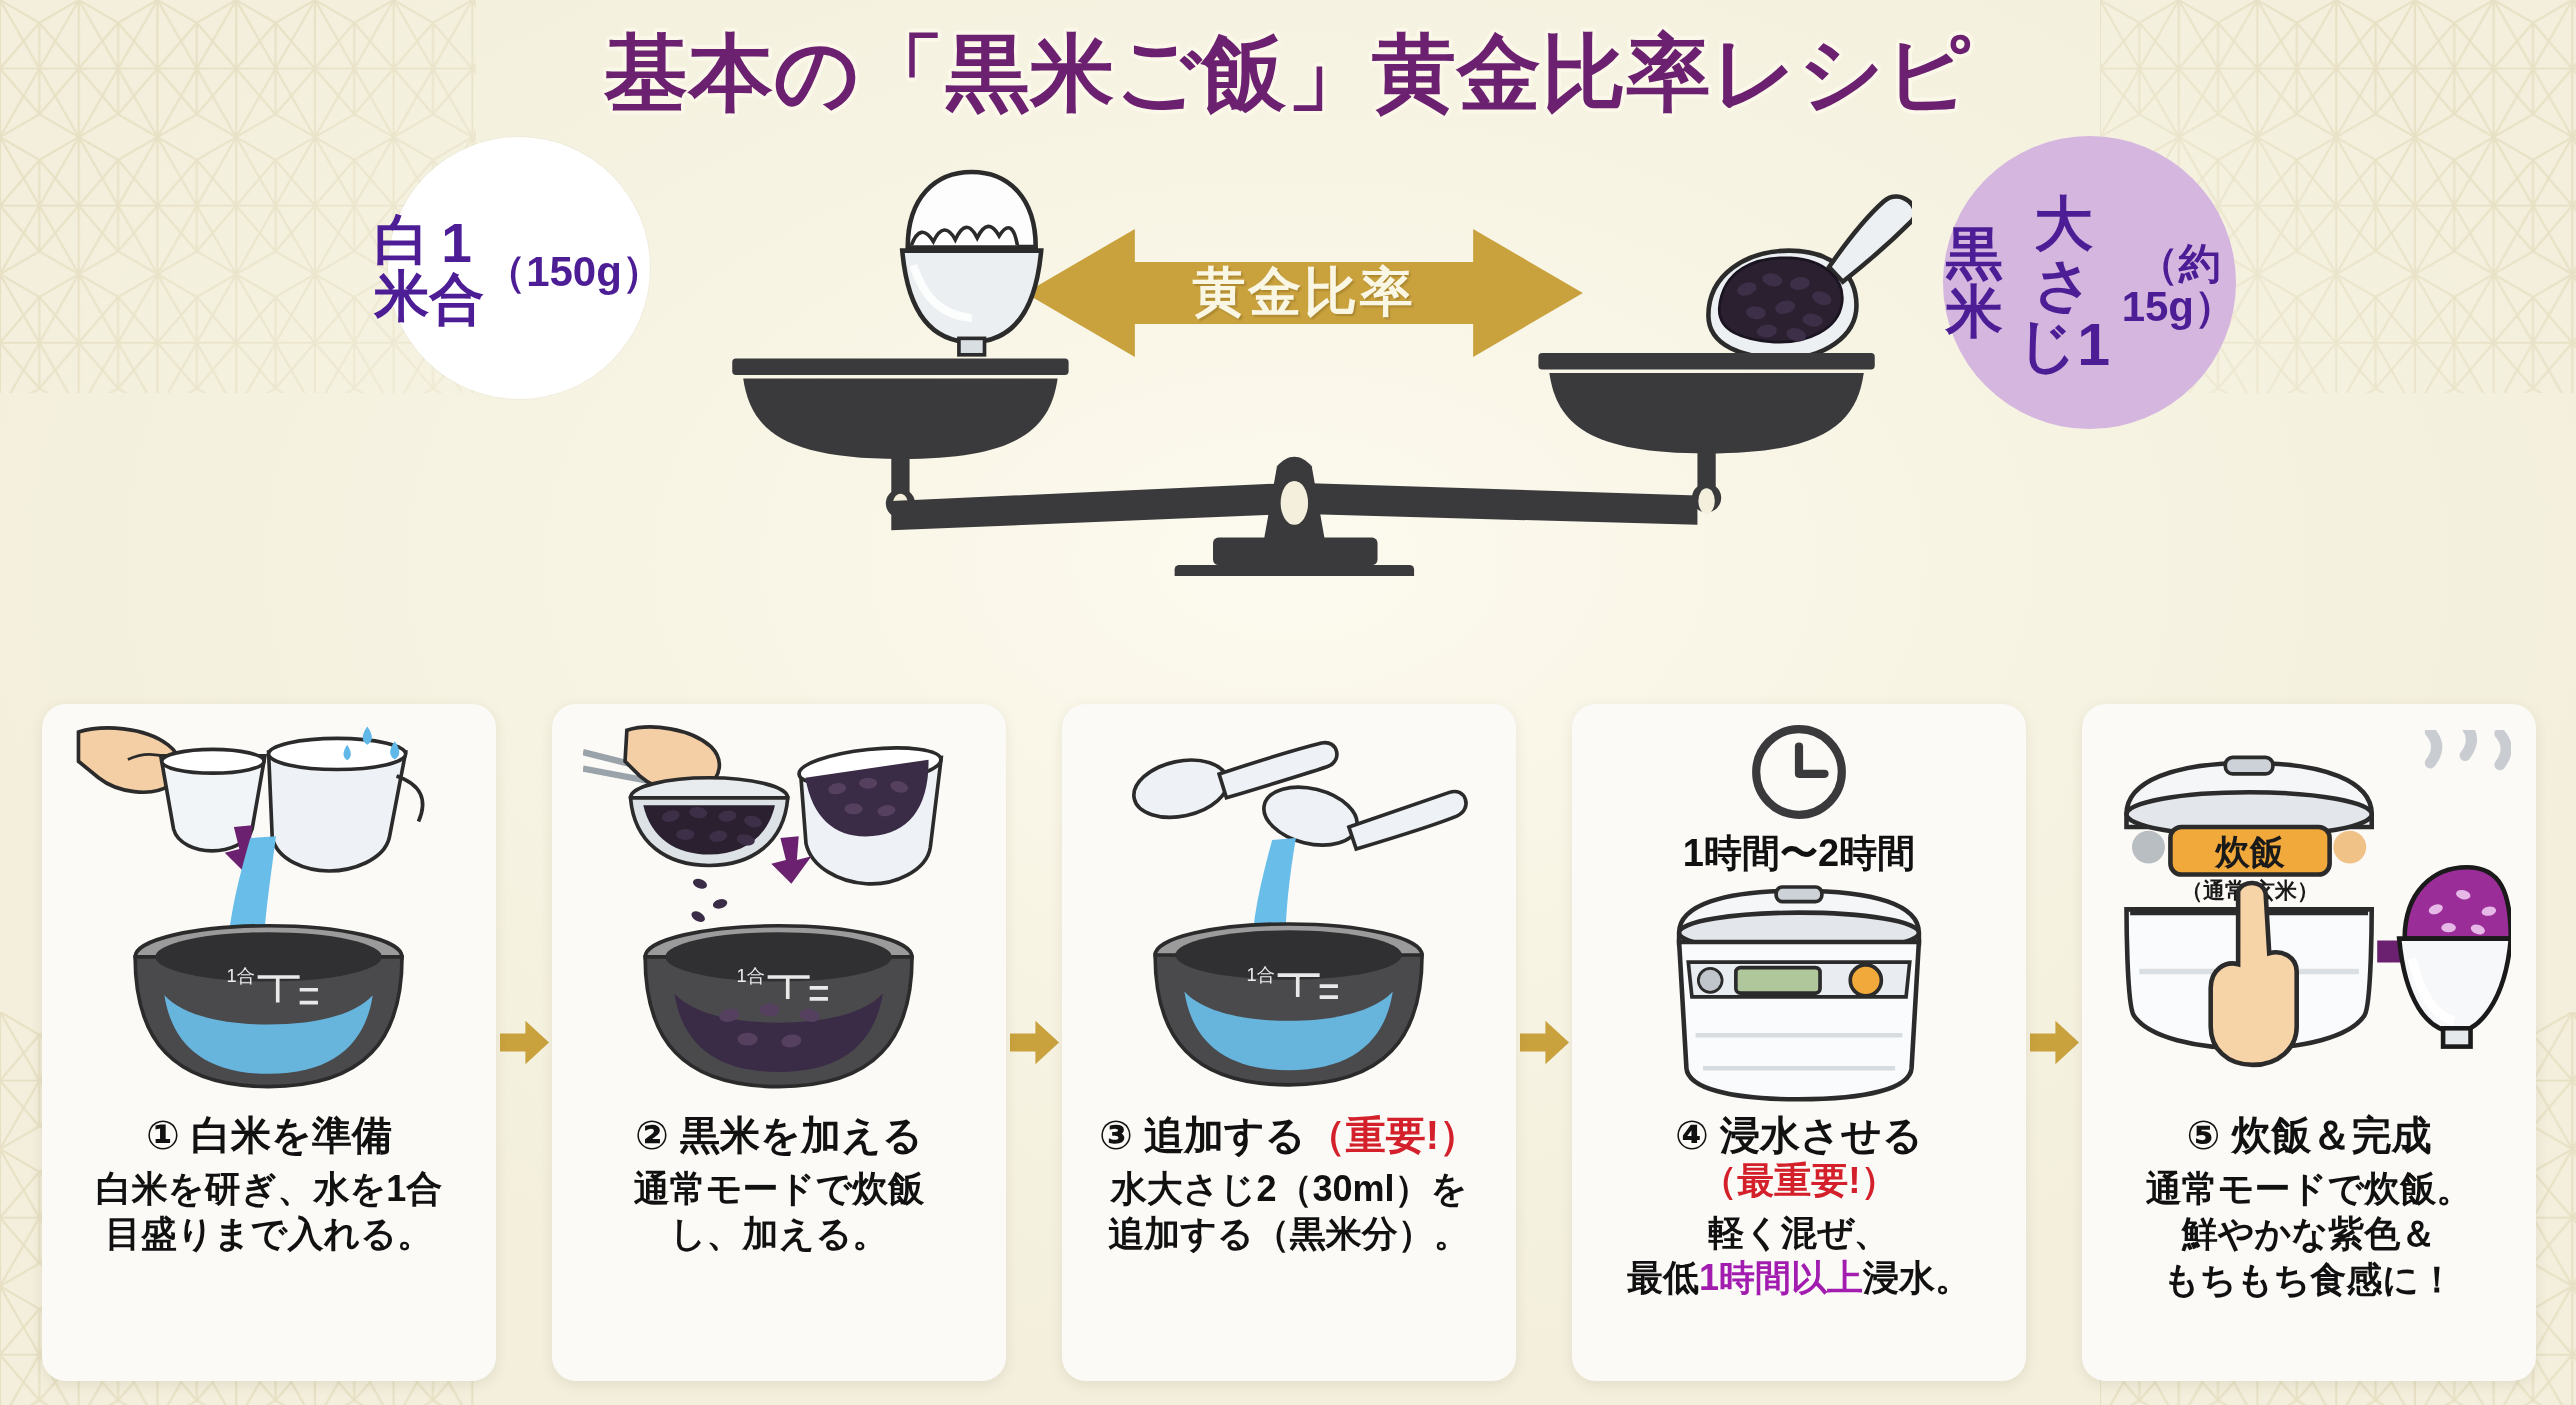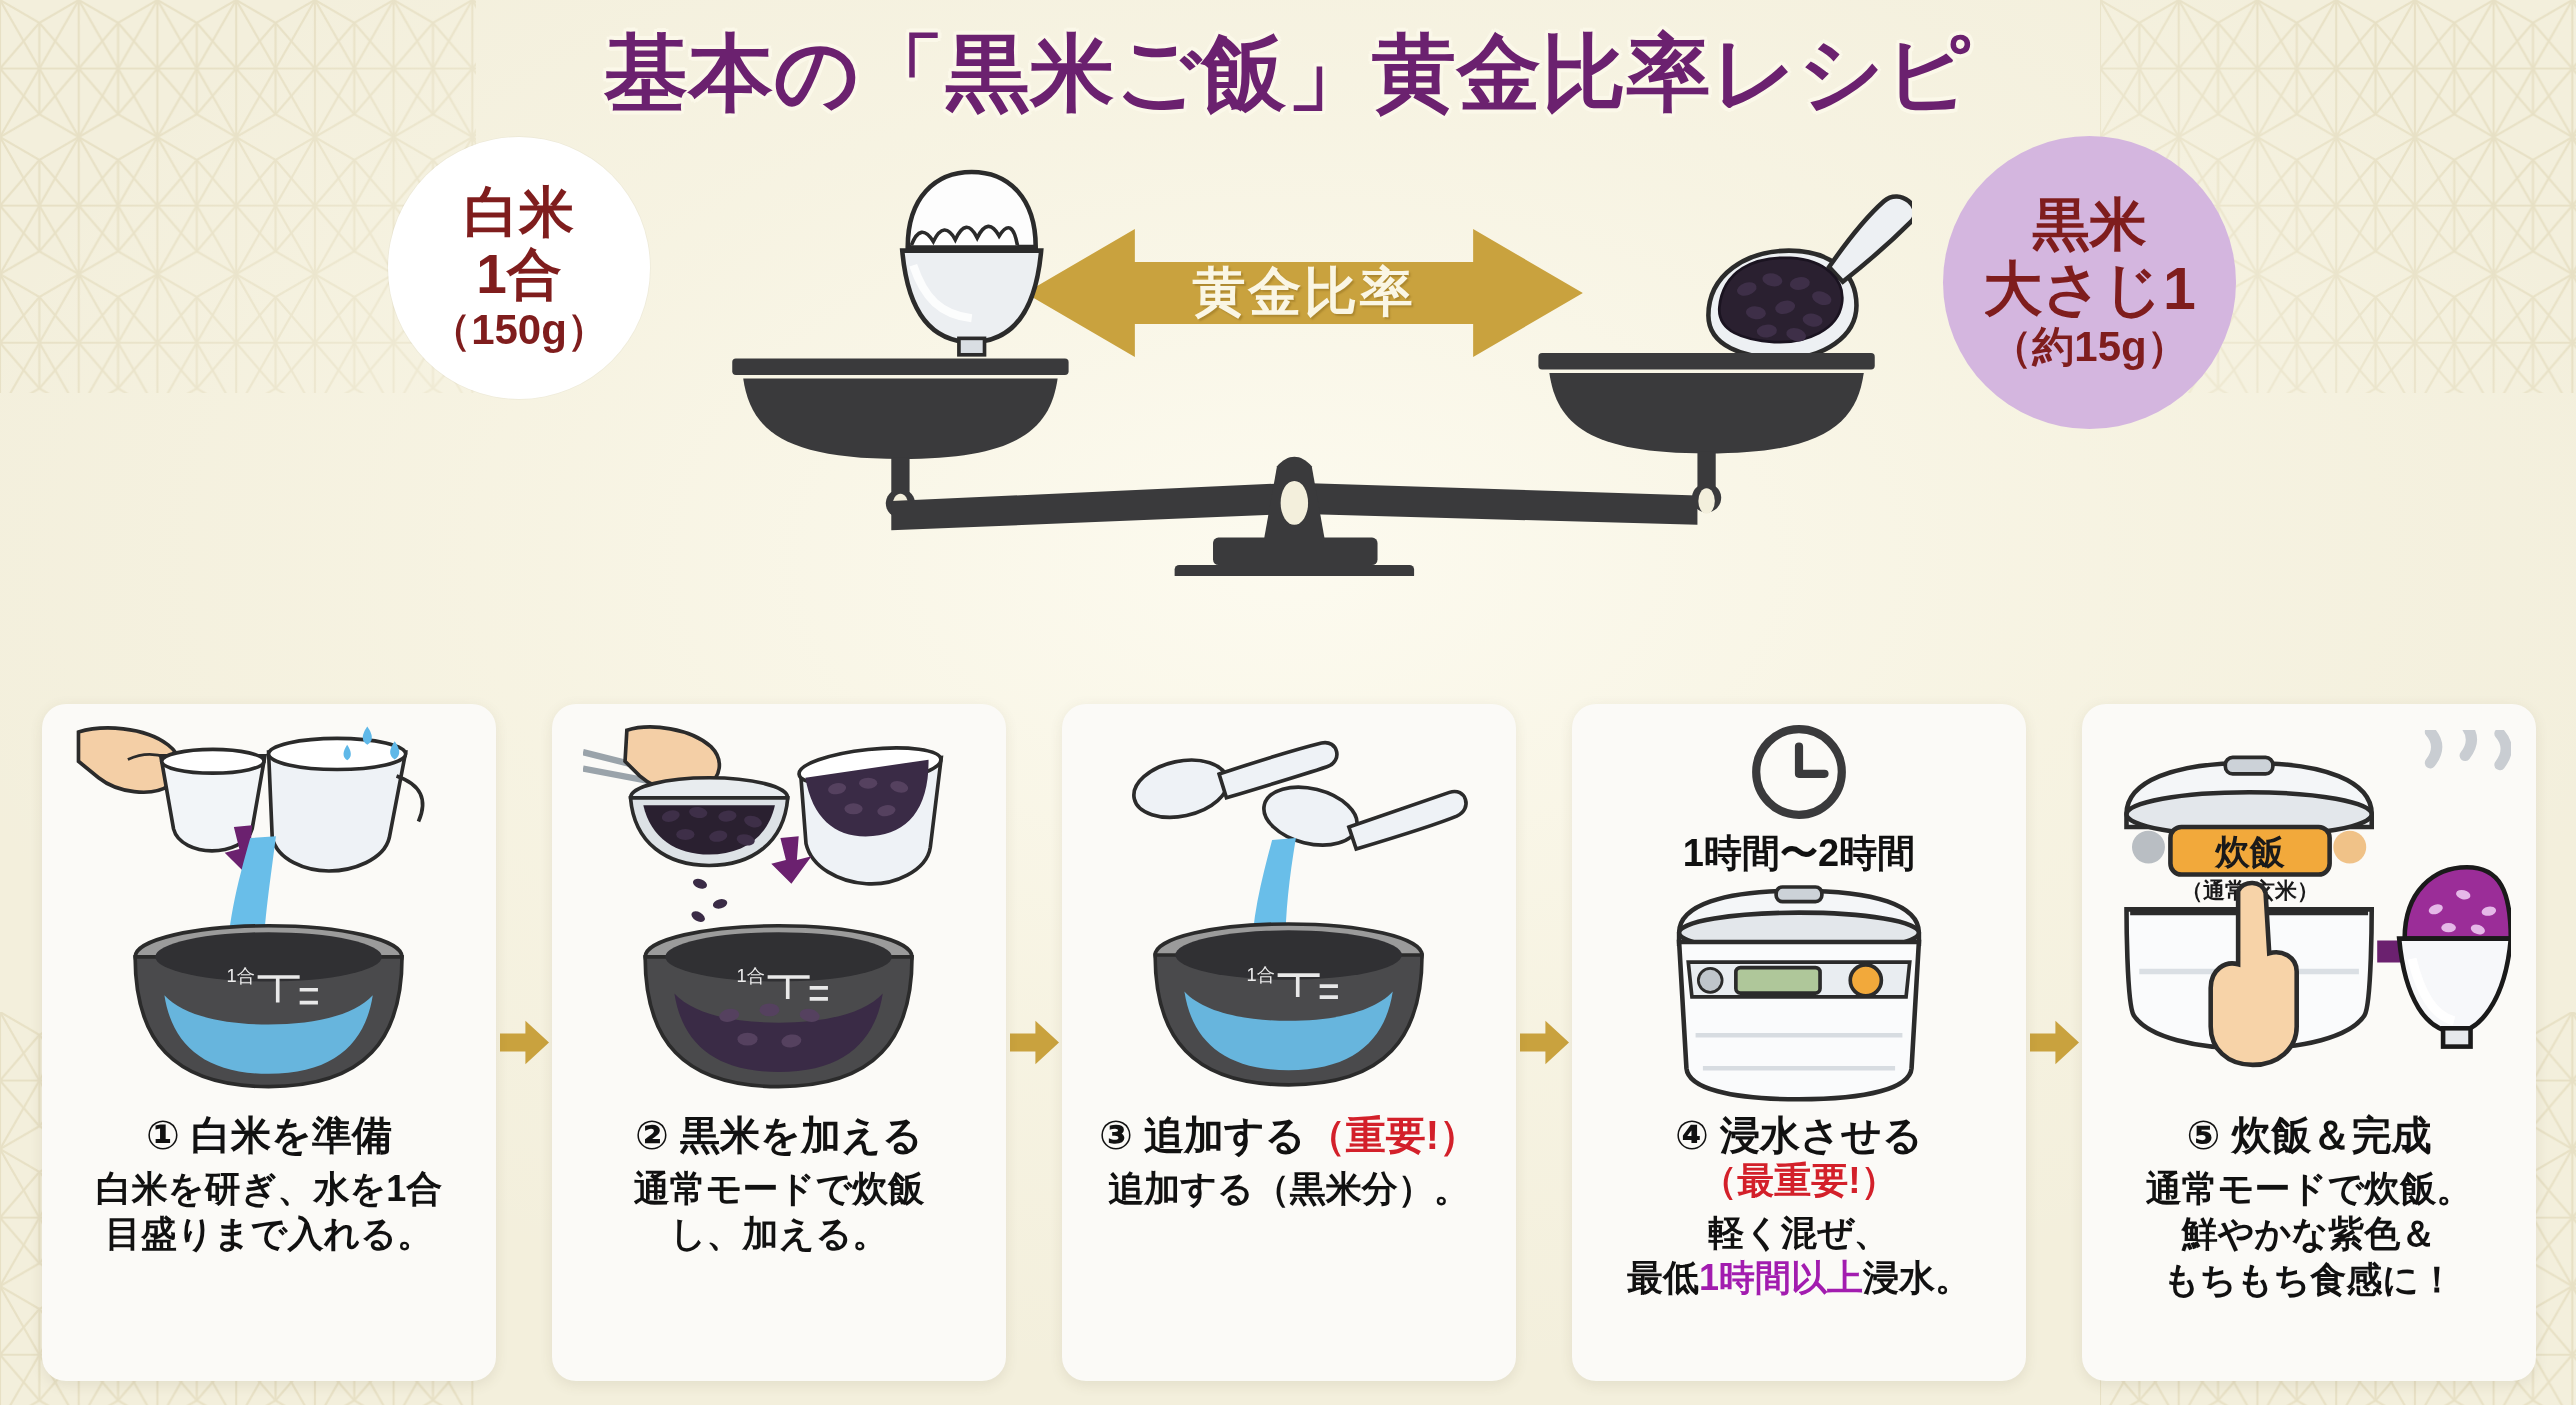--- a/index.html
+++ b/index.html
@@ -53,25 +53,25 @@
        3.7px  0px 0 #FBF8E9, -3.7px  0px 0 #FBF8E9;
     white-space: nowrap;
   }
 
   
   .hero { position: absolute; top: 119px; left: 0; width: 2576px; height: 540px; z-index: 4; }
 
   .badge {
     position: absolute;
     border-radius: 50%;
-    display: flex; flex-direction: column;
+    display: flex; flex-direction: row;
     align-items: center; justify-content: center;
     text-align: center;
     line-height: 1.02;
-    color: #7f1d1d;
+    color: #4c1d95;
   }
   .badge .l1 { font-size: 55px; font-weight: 700; }
   .badge .l2 { font-size: 55px; font-weight: 700; margin-top: 5.5px; }
   .badge .l3 { font-size: 42px; font-weight: 700; margin-top: 7.3px; }
 
   .badge-white {
     left: 388px; top: 18.3px;
     width: 262px; height: 262px;
     background: #FFFFFF;
     box-shadow: 0 0 0 0.9px rgba(0,0,0,.03);
@@ -429,20 +429,21 @@
           </g>
           <text x="168" y="284" font-family="Liberation Sans, sans-serif" font-size="20" fill="#EDEDED">1合</text>
         </g>
       </svg>
     </div>
     <div class="card-title">
       <span>③</span>
       <span>追加する</span><span class="em">（重要!）</span>
     </div>
     <div class="card-body">
+      <div>水大さじ2（30ml）を</div>
       <div>追加する（黒米分）。</div>
     </div>
   </div>
 
   <div class="gap-arrow">
     <svg width="49" height="49" viewBox="0 0 54 54">
       <polygon points="0,17 28,17 28,3 54,27 28,51 28,37 0,37" fill="#C9A23E"></polygon>
     </svg>
   </div>
 

